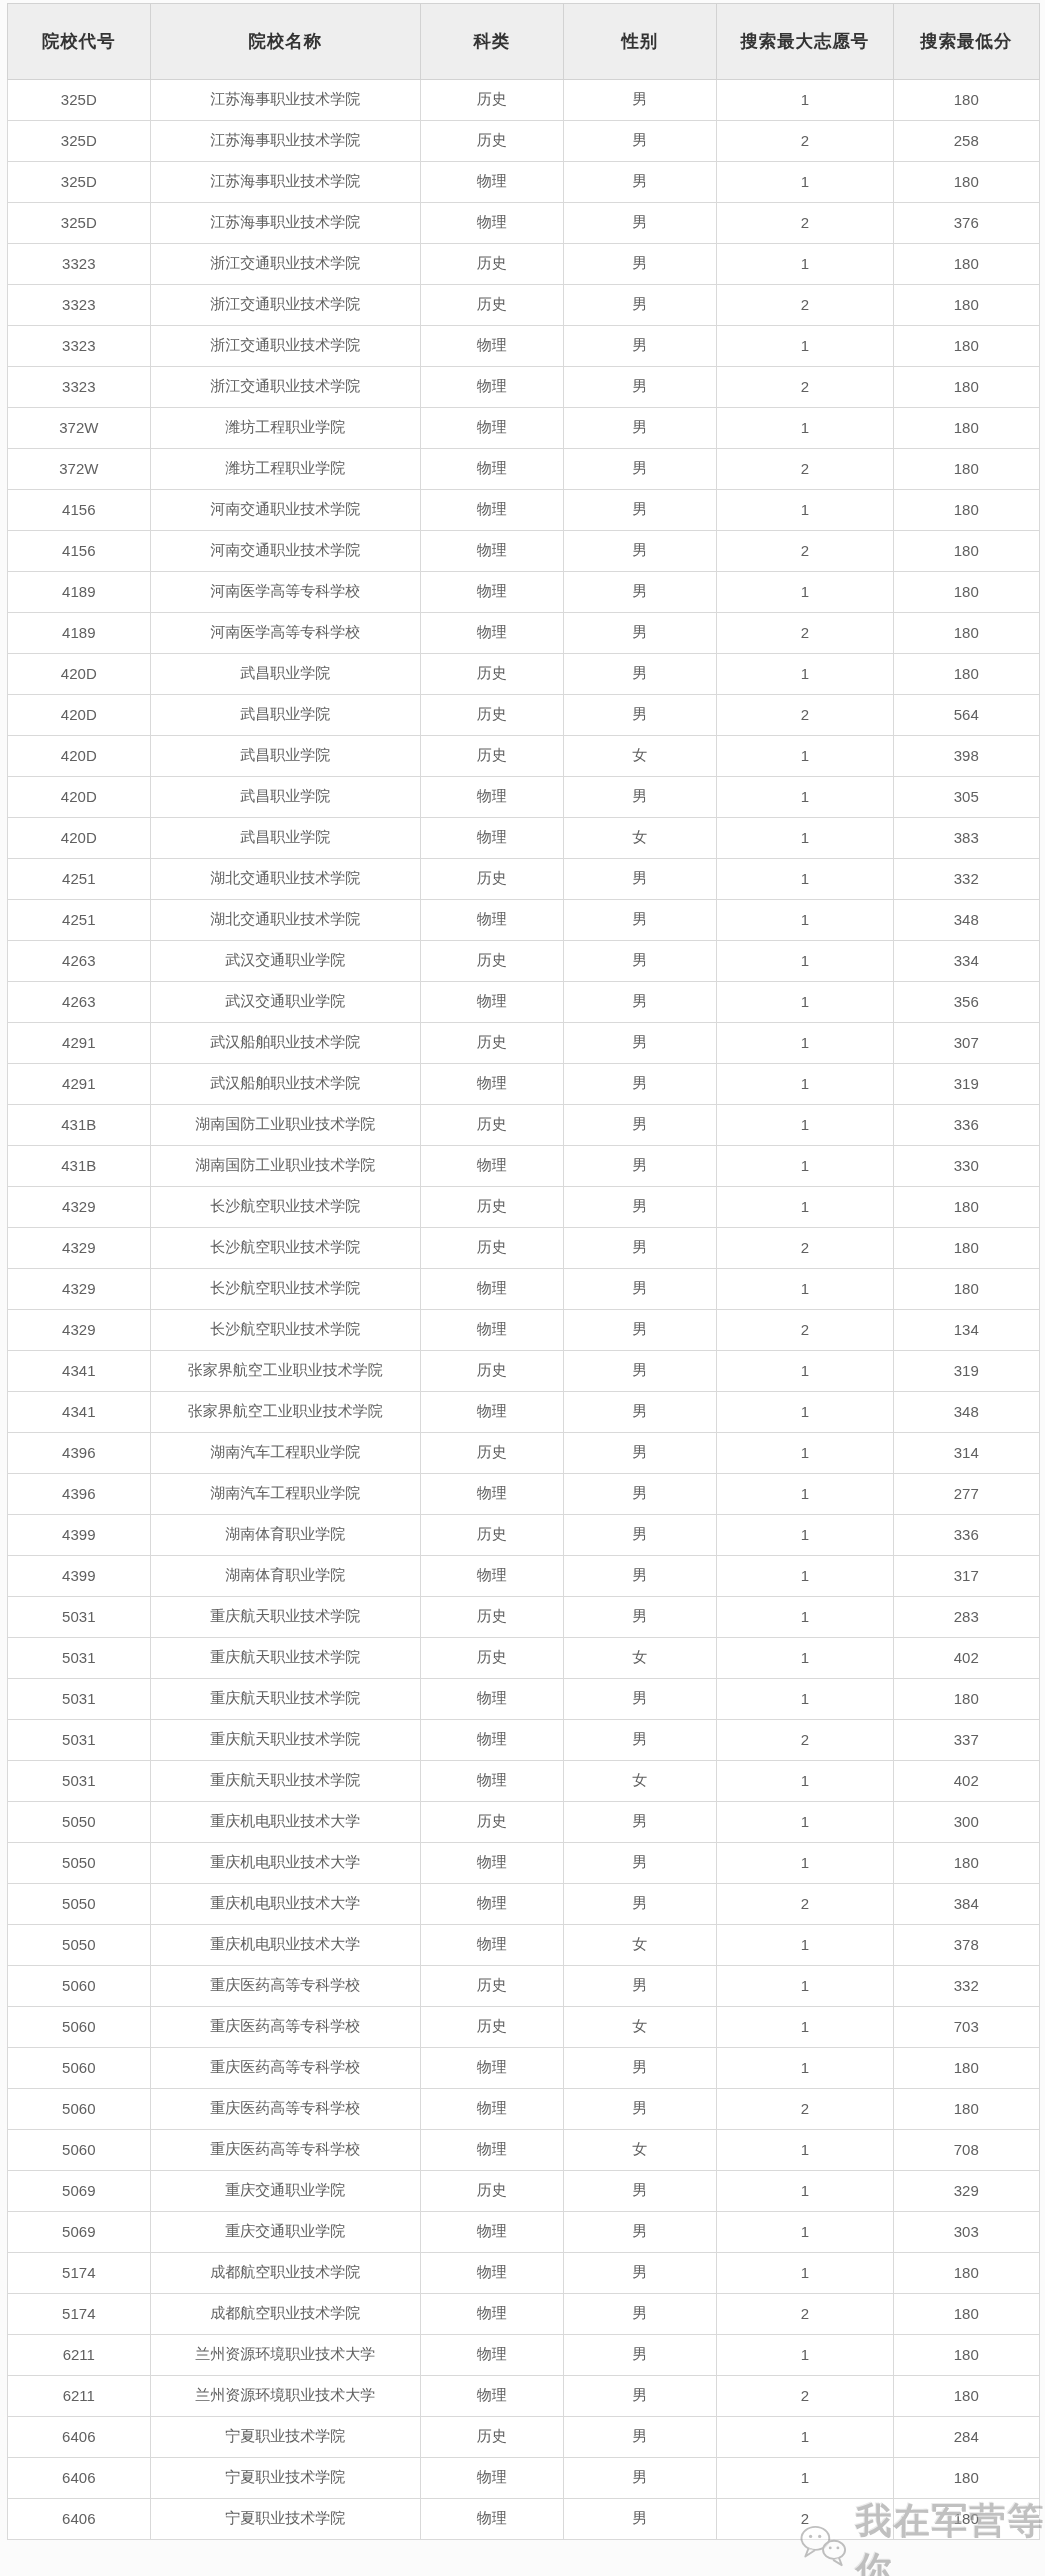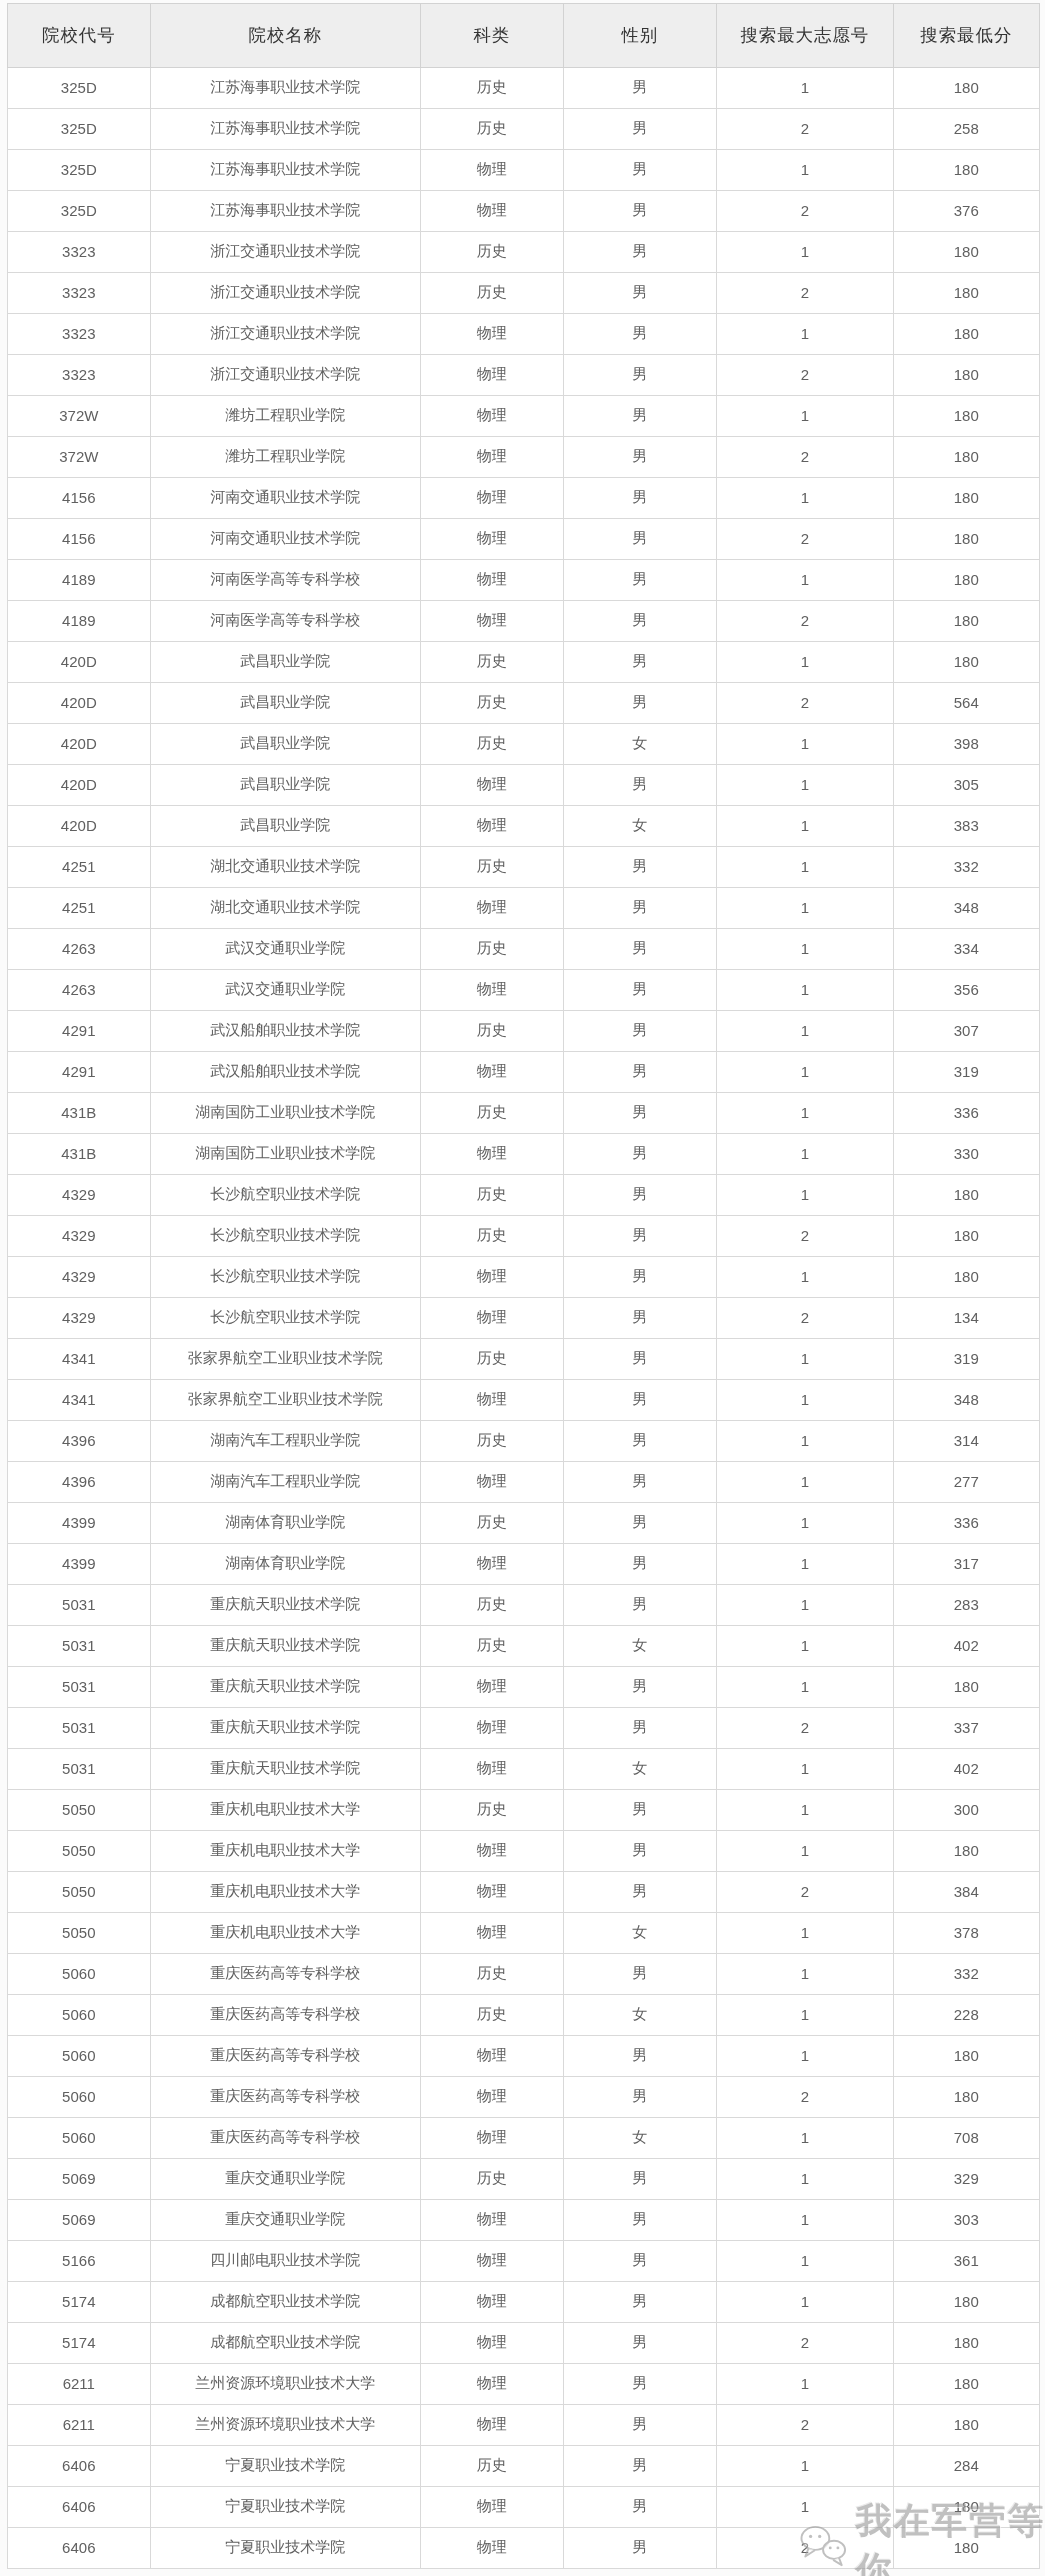--- a/index.html
+++ b/index.html
@@ -28,23 +28,23 @@
   col.c1 { width: 270px; }
   col.c2 { width: 143px; }
   col.c3 { width: 153px; }
   col.c4 { width: 177px; }
   col.c5 { width: 146px; }
   .tbl th {
     background: #eeeeee;
     border: 1px solid #d2d2d2;
     color: #333333;
     font-size: 17.4px;
-    font-weight: 400;
+    font-weight: 700;
     height: 39px;
-    padding: 12px;
+    padding: 18px;
     text-align: center;
     letter-spacing: 1px;
   }
   .tbl td {
     border: 1px solid #d9d9d9;
     color: #606060;
     font-size: 15px;
     height: 40px;
     padding: 0;
     text-align: center;
@@ -470,21 +470,21 @@
           <td>男</td>
           <td>1</td>
           <td>332</td>
         </tr>
         <tr>
           <td>5060</td>
           <td>重庆医药高等专科学校</td>
           <td>历史</td>
           <td>女</td>
           <td>1</td>
-          <td>228</td>
+          <td>703</td>
         </tr>
         <tr>
           <td>5060</td>
           <td>重庆医药高等专科学校</td>
           <td>物理</td>
           <td>男</td>
           <td>1</td>
           <td>180</td>
         </tr>
         <tr>
@@ -511,28 +511,20 @@
           <td>1</td>
           <td>329</td>
         </tr>
         <tr>
           <td>5069</td>
           <td>重庆交通职业学院</td>
           <td>物理</td>
           <td>男</td>
           <td>1</td>
           <td>303</td>
-        </tr>
-        <tr>
-          <td>5166</td>
-          <td>四川邮电职业技术学院</td>
-          <td>物理</td>
-          <td>男</td>
-          <td>1</td>
-          <td>361</td>
         </tr>
         <tr>
           <td>5174</td>
           <td>成都航空职业技术学院</td>
           <td>物理</td>
           <td>男</td>
           <td>1</td>
           <td>180</td>
         </tr>
         <tr>

